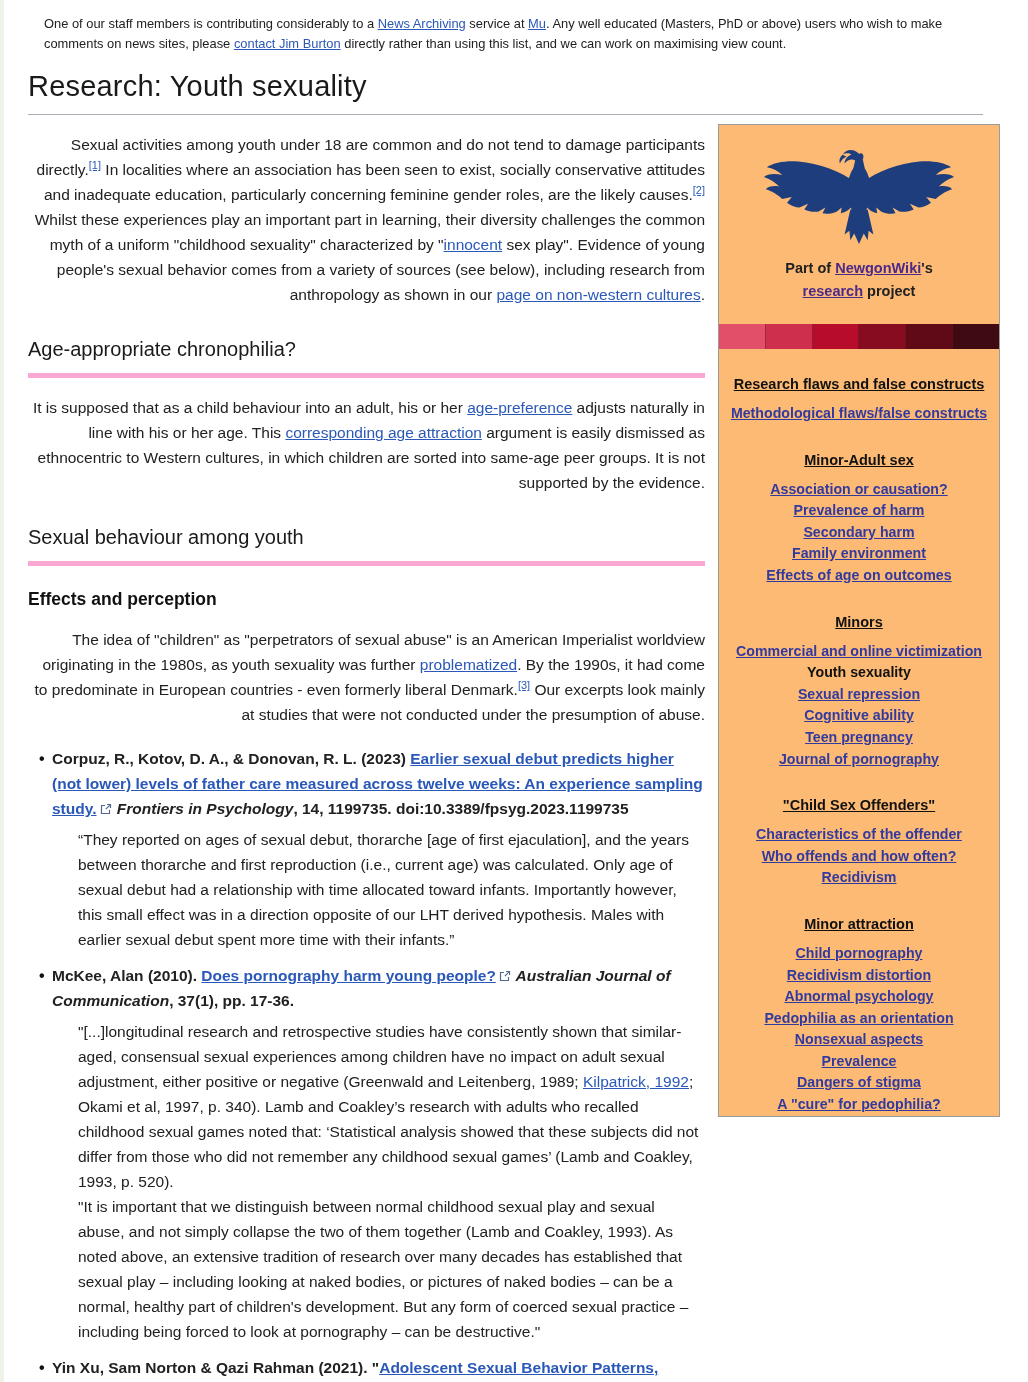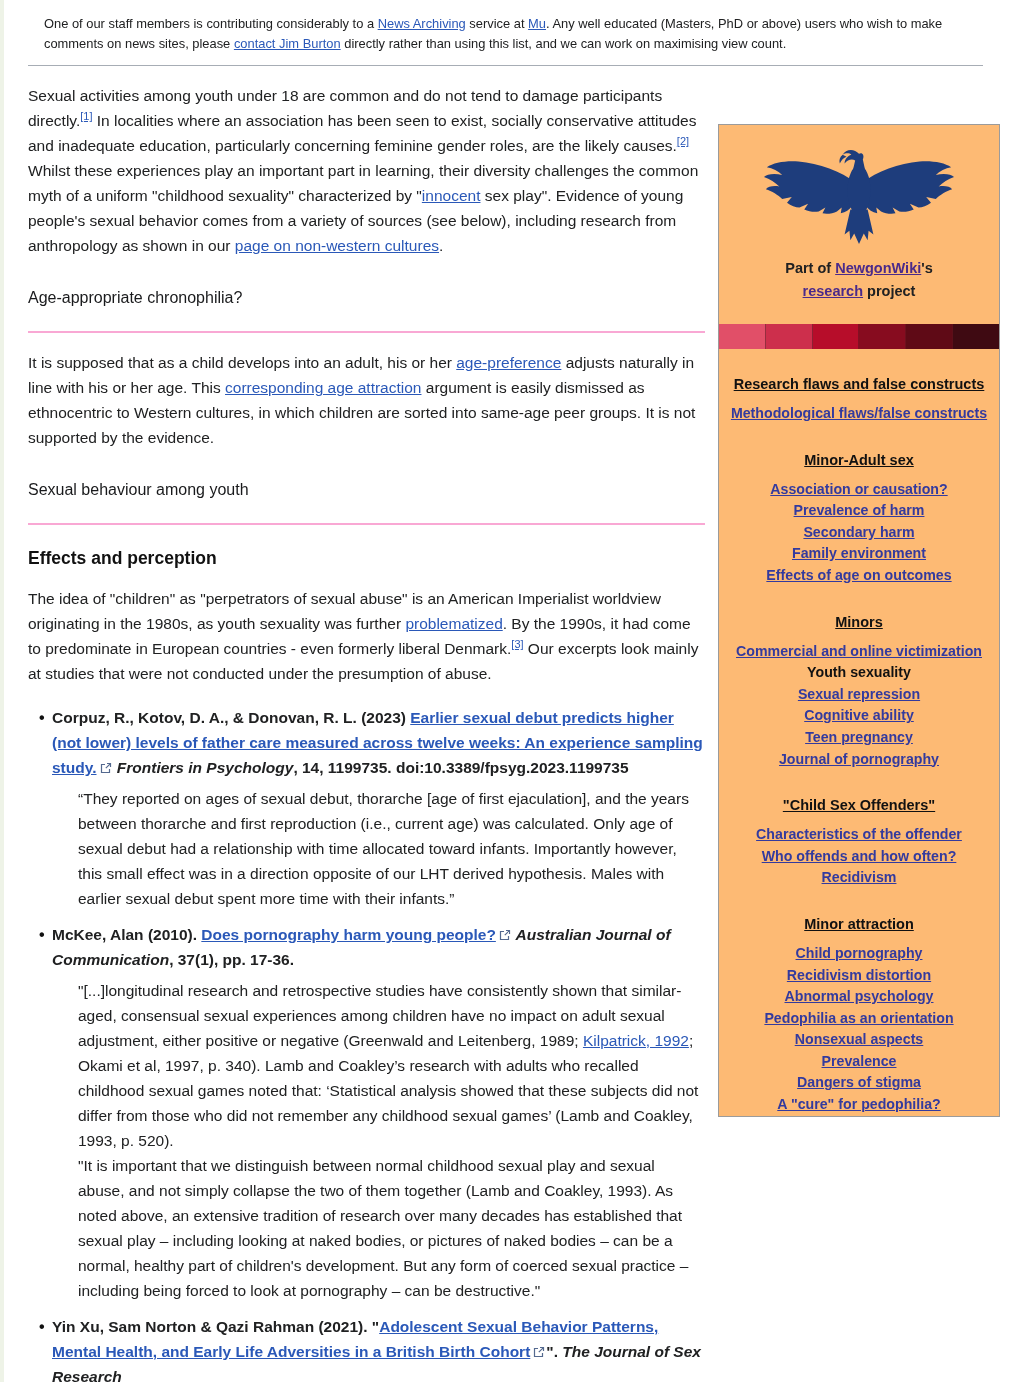--- a/index.html
+++ b/index.html
@@ -22,24 +22,24 @@
   
   .page-header { margin-left:28px; }
   h1 {
     font-size:29px; font-weight:400; color:#191a1c;
     margin:16px 0 0 0; letter-spacing:0.2px;
   }
   .title-rule { border:0; border-top:1px solid #a7adb5; width:955px; margin:11px 0 0 0; }
 
   
   .content { margin:0 323px 0 28px; }
-  .content p.body { font-size:15.5px; line-height:25px; margin:17px 0 0 0; }
+  .content p.body { font-size:15.5px; line-height:25px; margin:17px 0 0 0;text-align:right; }
   h2 {
-    font-size:16px; font-weight:400; color:#191a1c;
-    margin:31px 0 0 0; padding-bottom:24px; border-bottom:2px solid #f9a8d4;
+    font-size:20px; font-weight:400; color:#191a1c;
+    margin:31px 0 0 0; padding-bottom:12px; border-bottom:5px solid #f9a8d4;
   }
   h3 { font-size:17.5px; font-weight:700; margin:23px 0 0 0; color:#111; }
   sup { font-size:11px; line-height:0; vertical-align:super; }
 
   ul.refs { list-style:none; margin:19px 0 0 0; padding:0 0 0 24px; }
   ul.refs > li { position:relative; font-weight:700; font-size:15.5px; line-height:25px; margin:0 0 11px 0; }
   ul.refs > li::before { content:"•"; position:absolute; left:-13px; top:0; font-size:16px; color:#111; }
   .cite i { font-style:italic; }
   .quote { font-weight:400; margin:6px 0 0 26px; }
   .quote p { margin:0; }
@@ -66,32 +66,33 @@
 </head>
 <body>
 
 <div class="left-edge"></div>
 
 <div class="banner">
   <span>One of our staff members is contributing considerably to a </span><a>News Archiving</a><span> service at </span><a>Mu</a><span>. Any well educated (Masters, PhD or above) users who wish to make comments on news sites, please </span><a>contact Jim Burton</a><span> directly rather than using this list, and we can work on maximising view count.</span>
 </div>
 
 <div class="page-header">
+  <h1>Research: Youth sexuality</h1>
   <hr class="title-rule">
 </div>
 
 <div class="content">
 
   <p class="body">
     <span>Sexual activities among youth under 18 are common and do not tend to damage participants directly.</span><sup><a>[1]</a></sup><span> In localities where an association has been seen to exist, socially conservative attitudes and inadequate education, particularly concerning feminine gender roles, are the likely causes.</span><sup><a>[2]</a></sup><span> Whilst these experiences play an important part in learning, their diversity challenges the common myth of a uniform "childhood sexuality" characterized by "</span><a>innocent</a><span> sex play". Evidence of young people's sexual behavior comes from a variety of sources (see below), including research from anthropology as shown in our </span><a>page on non-western cultures</a><span>.</span>
   </p>
 
   <h2>Age-appropriate chronophilia?</h2>
   <p class="body">
-    <span>It is supposed that as a child develops into an adult, his or her </span><a>age-preference</a><span> adjusts naturally in line with his or her age. This </span><a>corresponding age attraction</a><span> argument is easily dismissed as ethnocentric to Western cultures, in which children are sorted into same-age peer groups. It is not supported by the evidence.</span>
+    <span>It is supposed that as a child behaviour into an adult, his or her </span><a>age-preference</a><span> adjusts naturally in line with his or her age. This </span><a>corresponding age attraction</a><span> argument is easily dismissed as ethnocentric to Western cultures, in which children are sorted into same-age peer groups. It is not supported by the evidence.</span>
   </p>
 
   <h2>Sexual behaviour among youth</h2>
   <h3>Effects and perception</h3>
   <p class="body">
     <span>The idea of "children" as "perpetrators of sexual abuse" is an American Imperialist worldview originating in the 1980s, as youth sexuality was further </span><a>problematized</a><span>. By the 1990s, it had come to predominate in European countries - even formerly liberal Denmark.</span><sup><a>[3]</a></sup><span> Our excerpts look mainly at studies that were not conducted under the presumption of abuse.</span>
   </p>
 
   <ul class="refs">
 

